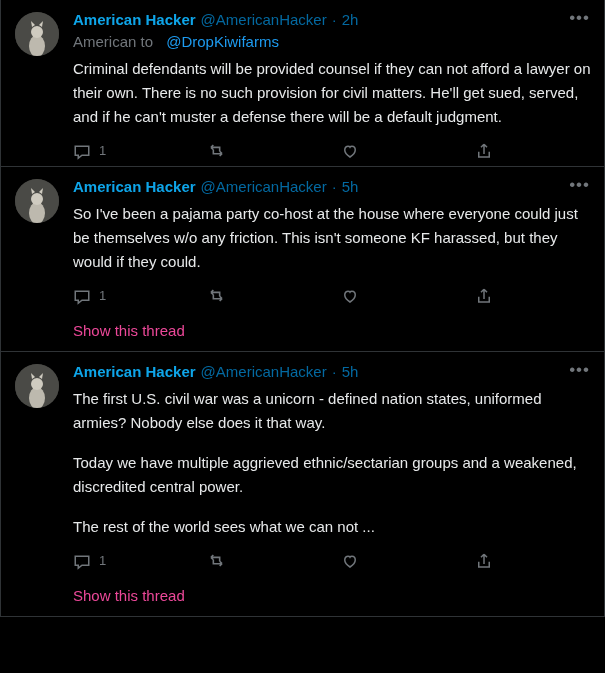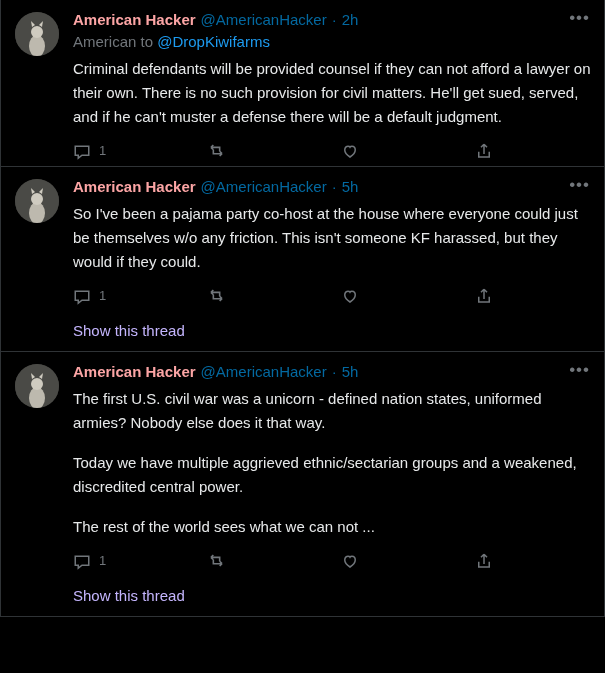--- a/index.html
+++ b/index.html
@@ -49,21 +49,21 @@
   }
   .head-line {
     display: flex;
     align-items: baseline;
     font-size: 15px;
     line-height: 20px;
     white-space: nowrap;
   }
   .display-name {
     font-weight: bold;
-    color: #fca5a5;
+    color: #0ea5e9;
   }
   .handle, .dot, .time {
     color: #0369a1;
     font-weight: normal;
     margin-left: 5px;
   }
   .dot { margin-left: 5px; margin-right: 0; }
   .more-btn {
     position: absolute;
     right: 14px;
@@ -75,20 +75,21 @@
     cursor: pointer;
   }
   .replying {
     font-size: 15px;
     line-height: 20px;
     color: #71767b;
     margin-top: 2px;
   }
   .replying .mention {
     color: #1d9bf0;
+    margin-left: 9px;
   }
   .tweet-text {
     font-size: 15px;
     line-height: 24px;
     color: #e7e9ea;
     margin-top: 5px;
     white-space: pre-wrap;
     word-wrap: break-word;
   }
   .tweet-text.para { margin-top: 16px; }
@@ -107,21 +108,21 @@
     cursor: pointer;
   }
   .action.share { width: auto; }
   .action .count {
     margin-left: 8px;
     font-size: 13px;
     color: #71767b;
   }
   .action svg { display: block; }
   .show-thread {
-    color: #c4b5fd;
+    color: #ec4899;
     font-size: 15px;
     line-height: 20px;
     margin-top: 16px;
     margin-bottom: 4px;
     cursor: pointer;
   }
 </style>
 </head>
 <body>
 

